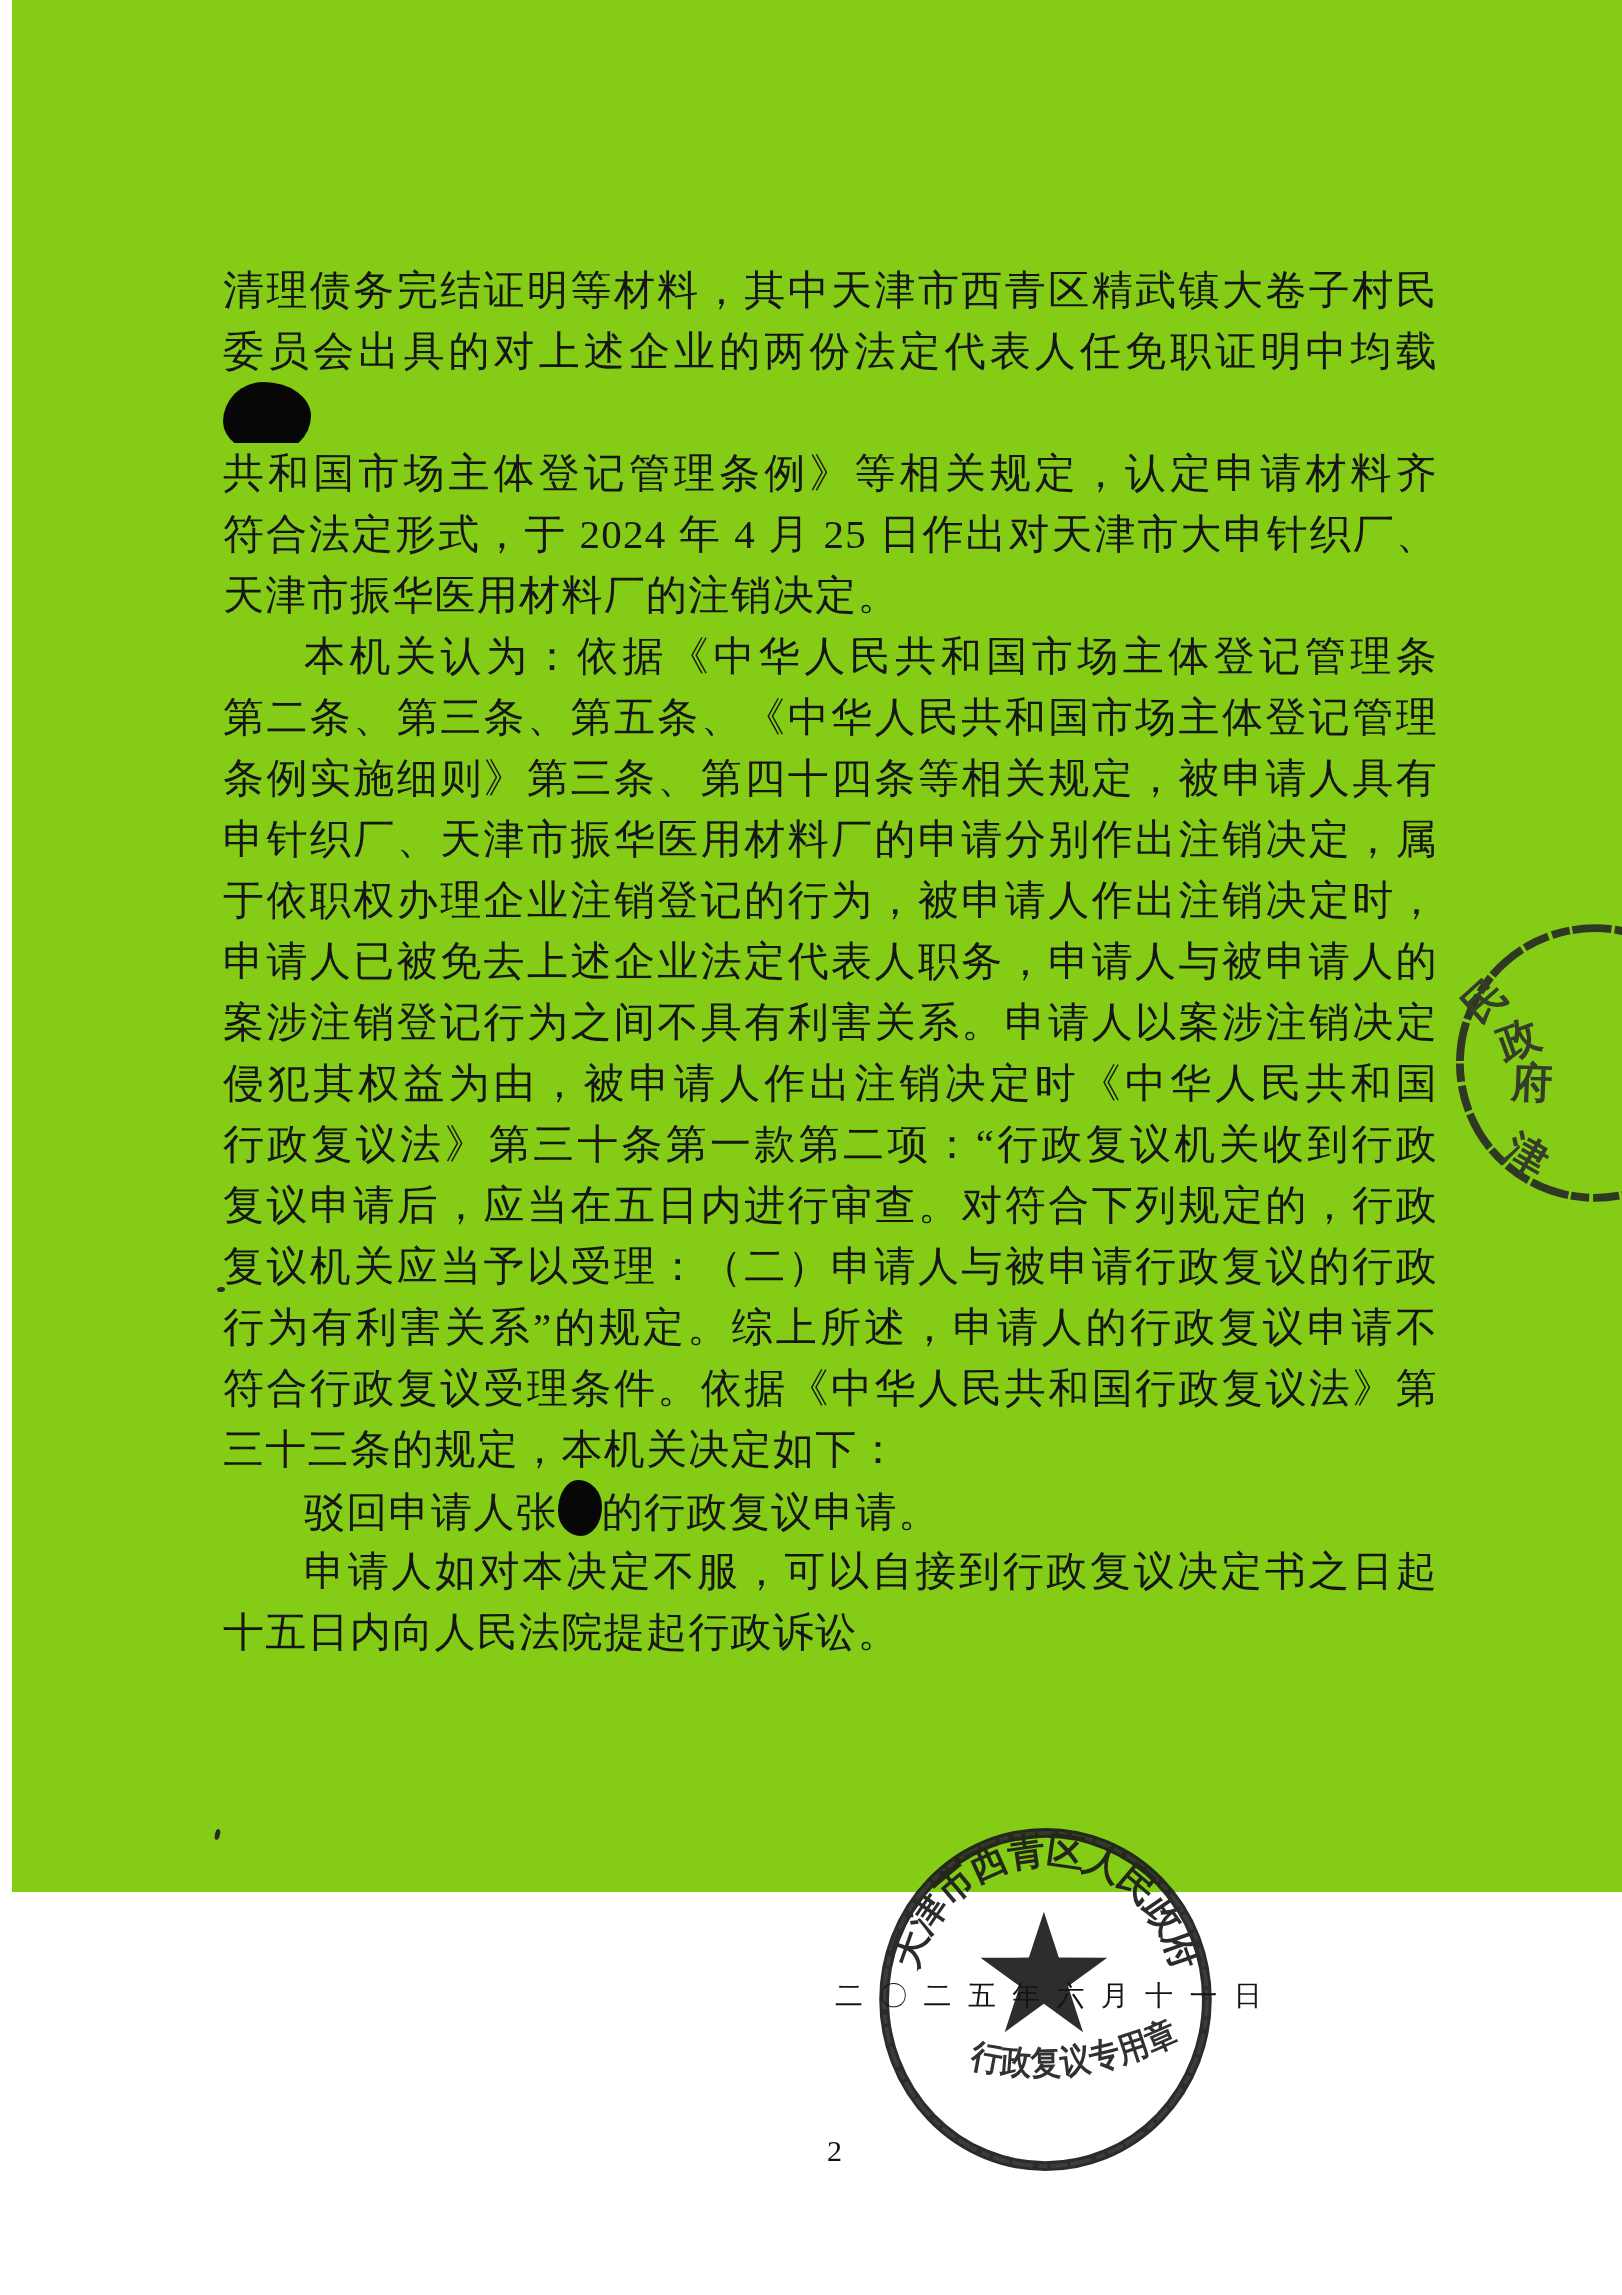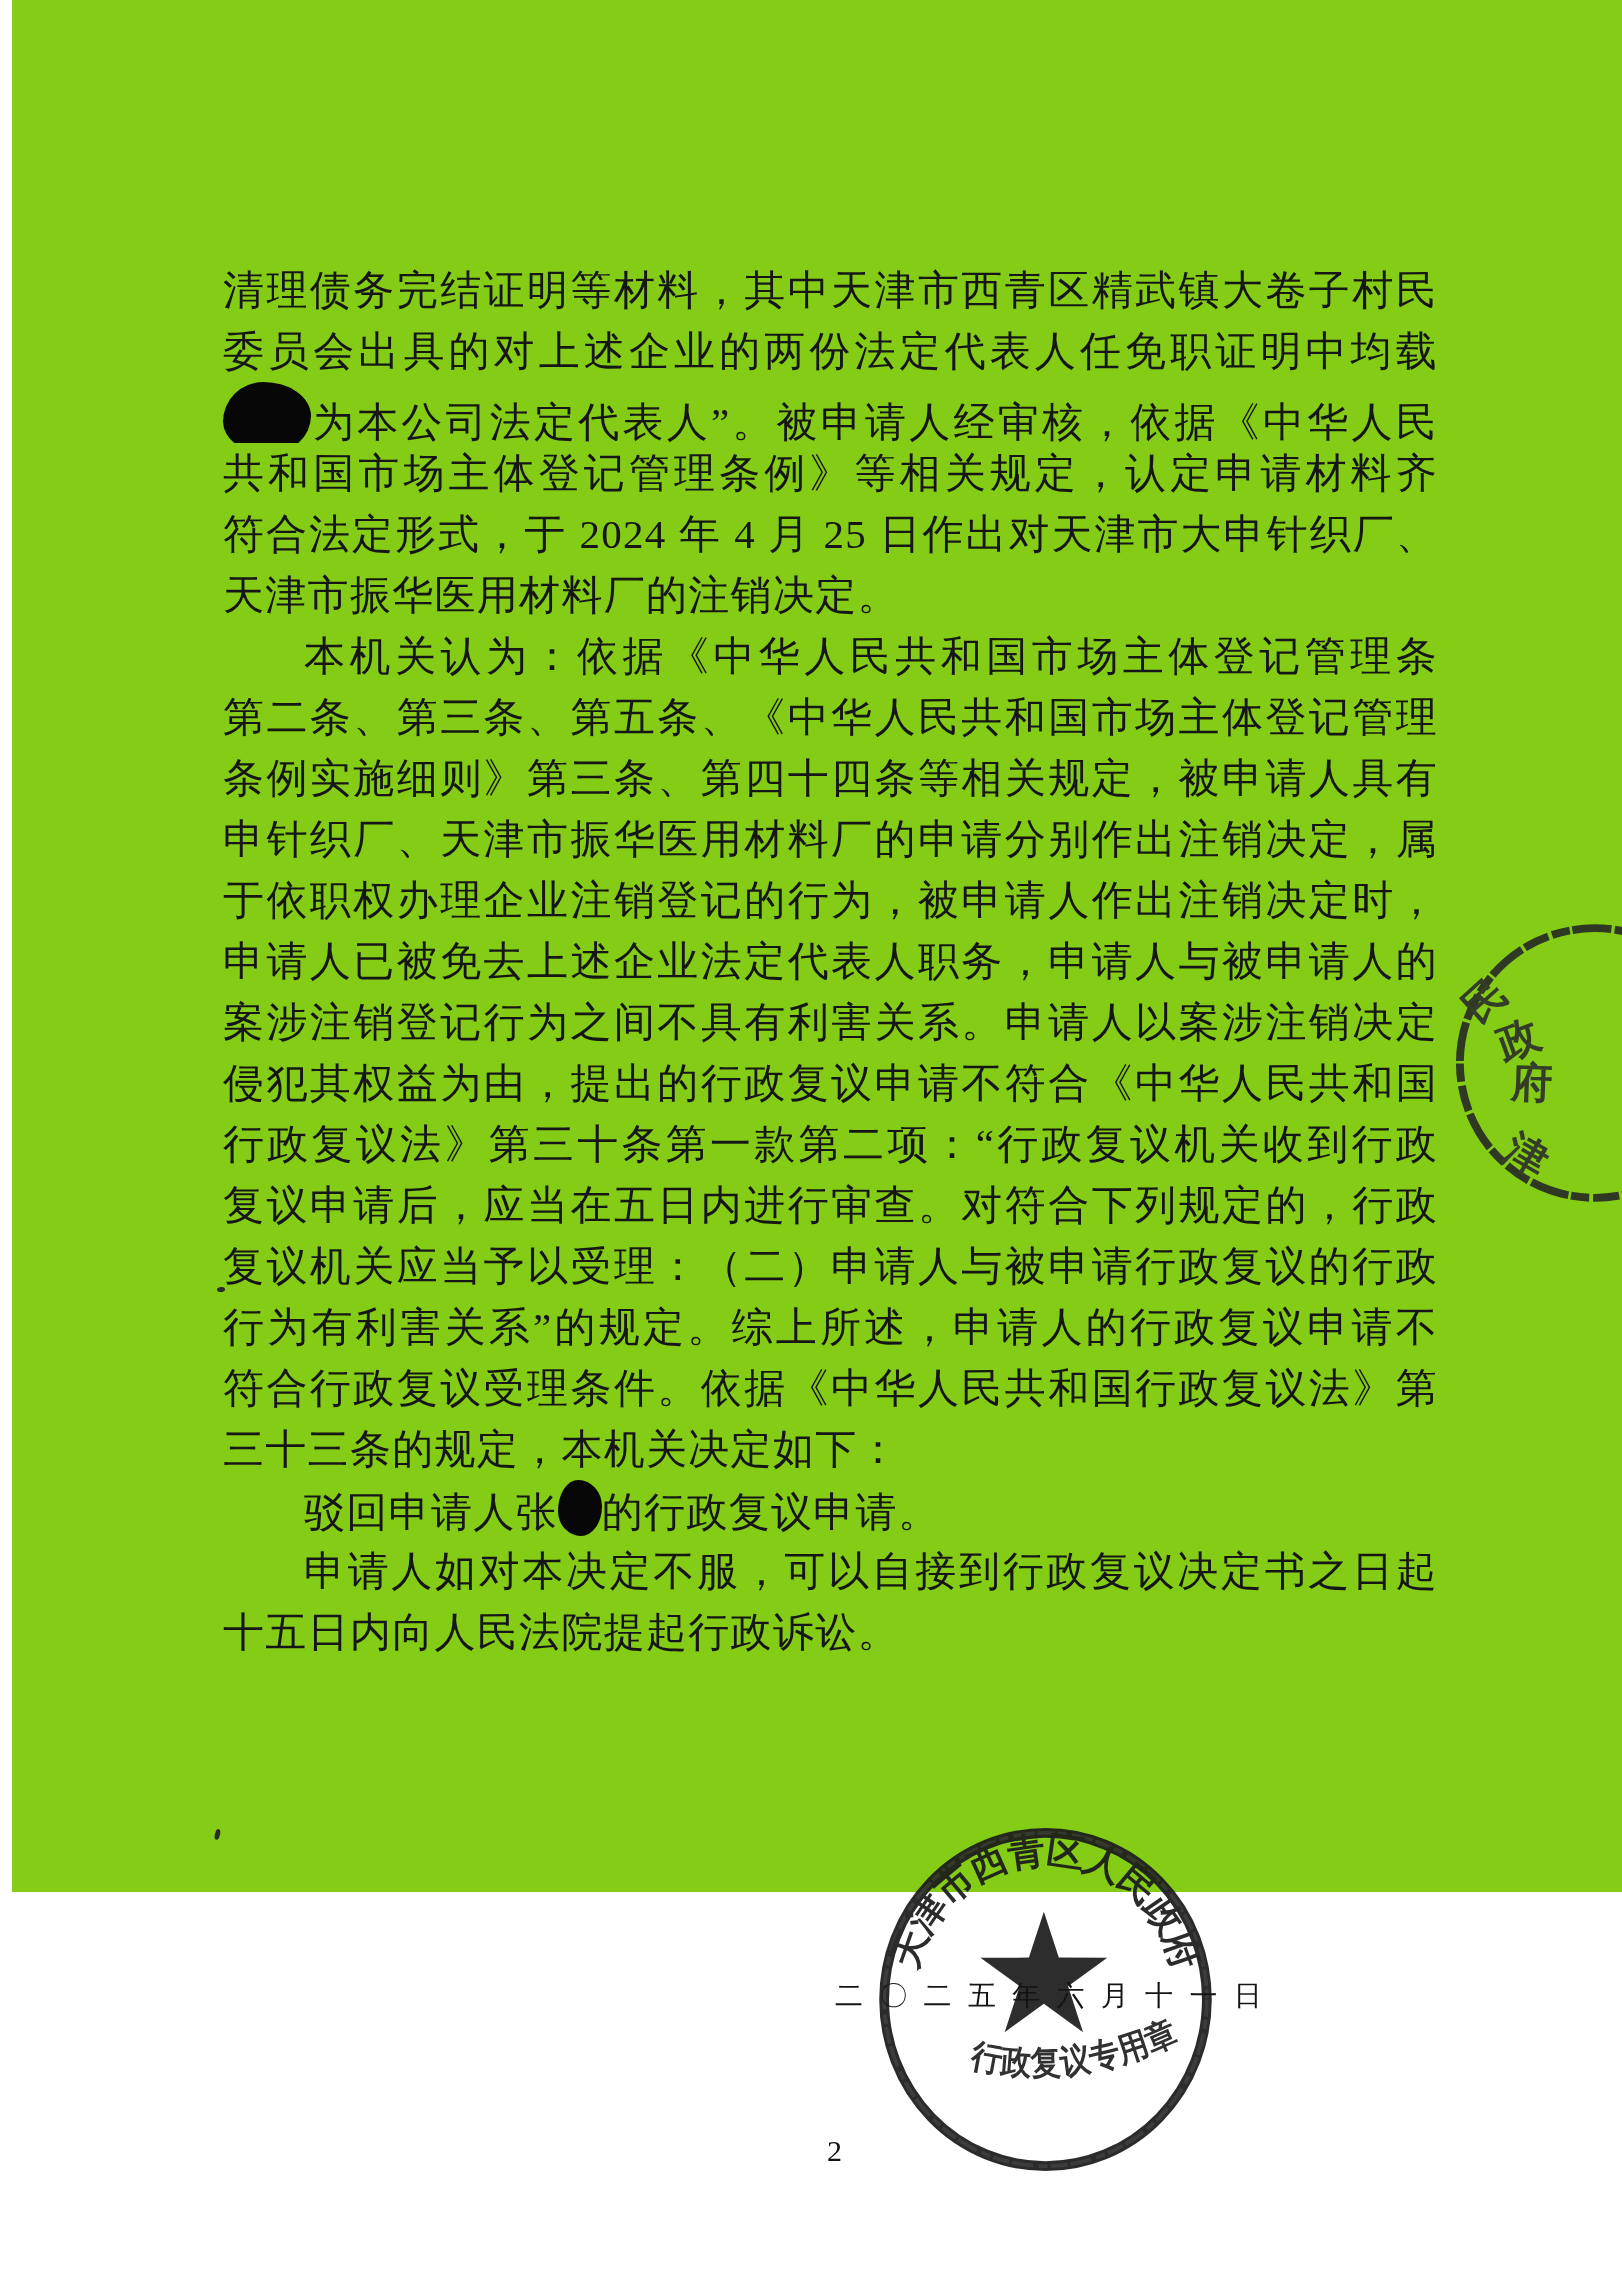--- a/index.html
+++ b/index.html
@@ -72,32 +72,32 @@
   .speck.s2 { left: 205px; top: 1287px; width: 7.9px; height: 4.6px; transform: rotate(-8deg); }
 </style>
 </head>
 <body>
 
 <div class="page">
 
   <div class="body-lines">
       <div class="line fill"><span class="run">清理债务完结证明等材料，其中天津市西青区精武镇大卷子村民</span></div>
       <div class="line fill"><span class="run">委员会出具的对上述企业的两份法定代表人任免职证明中均载</span></div>
-      <div class="line fill"><span class="redact lg"></span><span class="run">为本公司法定代表人”。被申请人经审核，依据《中华人民</span></div>
+      <div class="line fill"><span class="redact lg"></span></div>
       <div class="line fill"><span class="run">共和国市场主体登记管理条例》等相关规定，认定申请材料齐全，</span></div>
       <div class="line fill"><span class="run">符合法定形式，于 2024 年 4 月 25 日作出对天津市大申针织厂、</span></div>
       <div class="line"><span class="run">天津市振华医用材料厂的注销决定。</span></div>
       <div class="line indent fill"><span class="run">本机关认为：依据《中华人民共和国市场主体登记管理条例》</span></div>
       <div class="line fill"><span class="run">第二条、第三条、第五条、《中华人民共和国市场主体登记管理</span></div>
       <div class="line fill"><span class="run">条例实施细则》第三条、第四十四条等相关规定，被申请人具有</span></div>
       <div class="line fill"><span class="run">申针织厂、天津市振华医用材料厂的申请分别作出注销决定，属</span></div>
       <div class="line fill"><span class="run">于依职权办理企业注销登记的行为，被申请人作出注销决定时，</span></div>
       <div class="line fill"><span class="run">申请人已被免去上述企业法定代表人职务，申请人与被申请人的</span></div>
       <div class="line fill"><span class="run">案涉注销登记行为之间不具有利害关系。申请人以案涉注销决定</span></div>
-      <div class="line fill"><span class="run">侵犯其权益为由，提出的行政复议申请不符合《中华人民共和国</span></div>
+      <div class="line fill"><span class="run">侵犯其权益为由，被申请人作出注销决定时《中华人民共和国</span></div>
       <div class="line fill"><span class="run">行政复议法》第三十条第一款第二项：“行政复议机关收到行政</span></div>
       <div class="line fill"><span class="run">复议申请后，应当在五日内进行审查。对符合下列规定的，行政</span></div>
       <div class="line fill"><span class="run">复议机关应当予以受理：（二）申请人与被申请行政复议的行政</span></div>
       <div class="line fill"><span class="run">行为有利害关系”的规定。综上所述，申请人的行政复议申请不</span></div>
       <div class="line fill"><span class="run">符合行政复议受理条件。依据《中华人民共和国行政复议法》第</span></div>
       <div class="line"><span class="run">三十三条的规定，本机关决定如下：</span></div>
       <div class="line indent"><span class="run">驳回申请人张</span><span class="redact sm"></span><span class="run">的行政复议申请。</span></div>
       <div class="line indent fill"><span class="run">申请人如对本决定不服，可以自接到行政复议决定书之日起</span></div>
       <div class="line"><span class="run">十五日内向人民法院提起行政诉讼。</span></div>
     </div>

